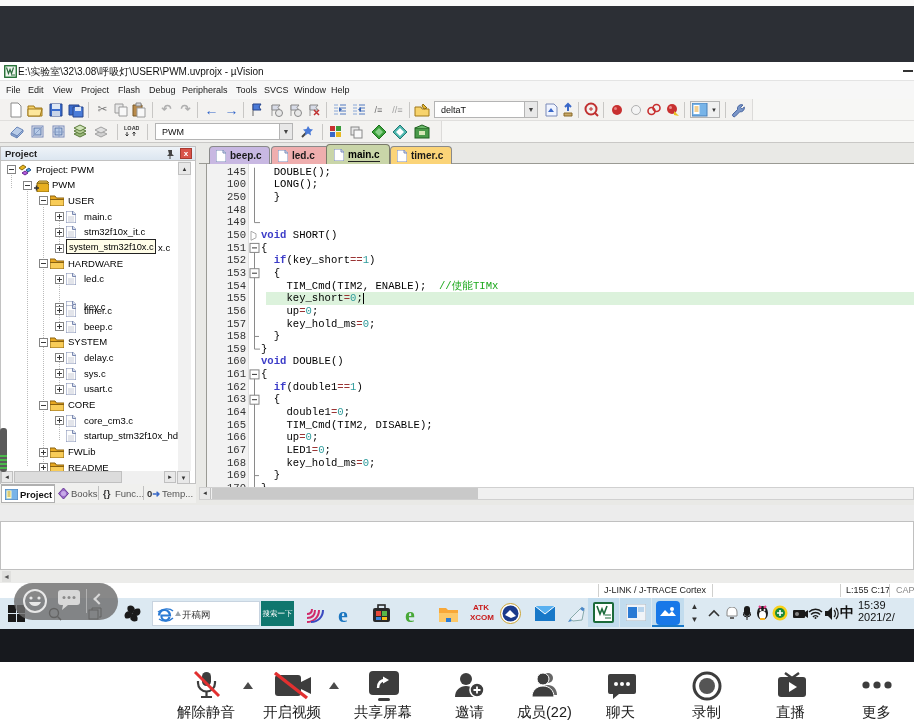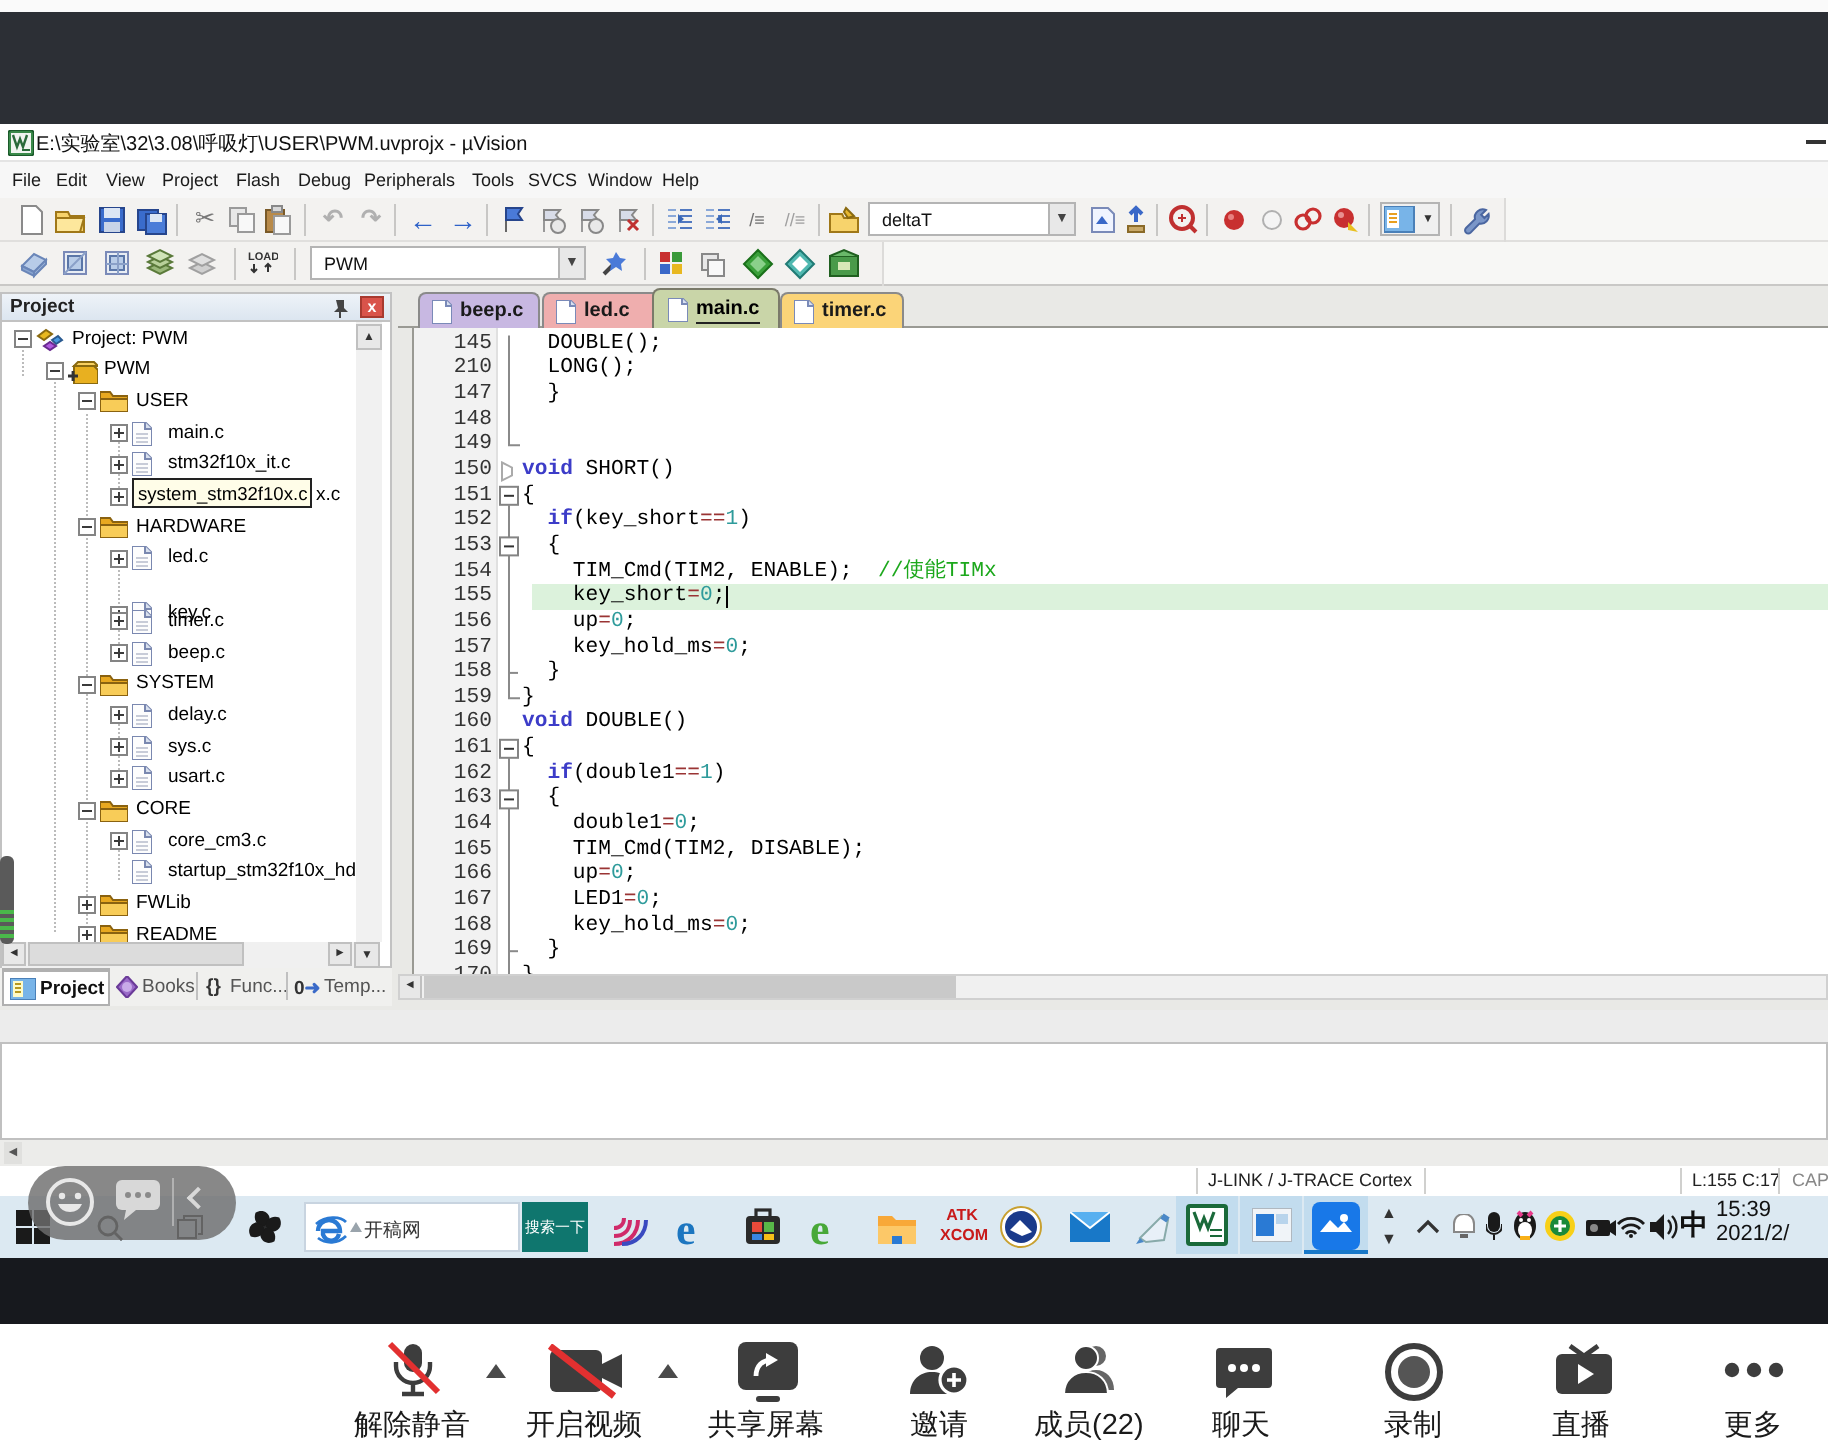--- a/index.html
+++ b/index.html
@@ -612,22 +612,22 @@
             <path d="M7 0v3h3" fill="#d8e0f0" stroke="#7a8ab8"></path>
           </svg>
         <div style="left:20px;top:3px;font-size:10px;font-weight:bold;color:#1a1a1a;">timer.c</div>
       </div>
     </div>
     <div id="edcontent">
       <div id="gutter"></div>
       <div id="hlline"></div>
       <div id="lnums">
           <div class="codeline lnum" style="top:1.7px;">145</div>
-          <div class="codeline lnum" style="top:14.35px;">210</div>
-          <div class="codeline lnum" style="top:27px;">147</div>
+          <div class="codeline lnum" style="top:14.35px;">100</div>
+          <div class="codeline lnum" style="top:27px;">250</div>
           <div class="codeline lnum" style="top:39.650000000000006px;">148</div>
           <div class="codeline lnum" style="top:52.300000000000004px;">149</div>
           <div class="codeline lnum" style="top:64.95px;">150</div>
           <div class="codeline lnum" style="top:77.60000000000001px;">151</div>
           <div class="codeline lnum" style="top:90.25px;">152</div>
           <div class="codeline lnum" style="top:102.9px;">153</div>
           <div class="codeline lnum" style="top:115.55000000000001px;">154</div>
           <div class="codeline lnum" style="top:128.2px;">155</div>
           <div class="codeline lnum" style="top:140.85px;">156</div>
           <div class="codeline lnum" style="top:153.5px;">157</div>

